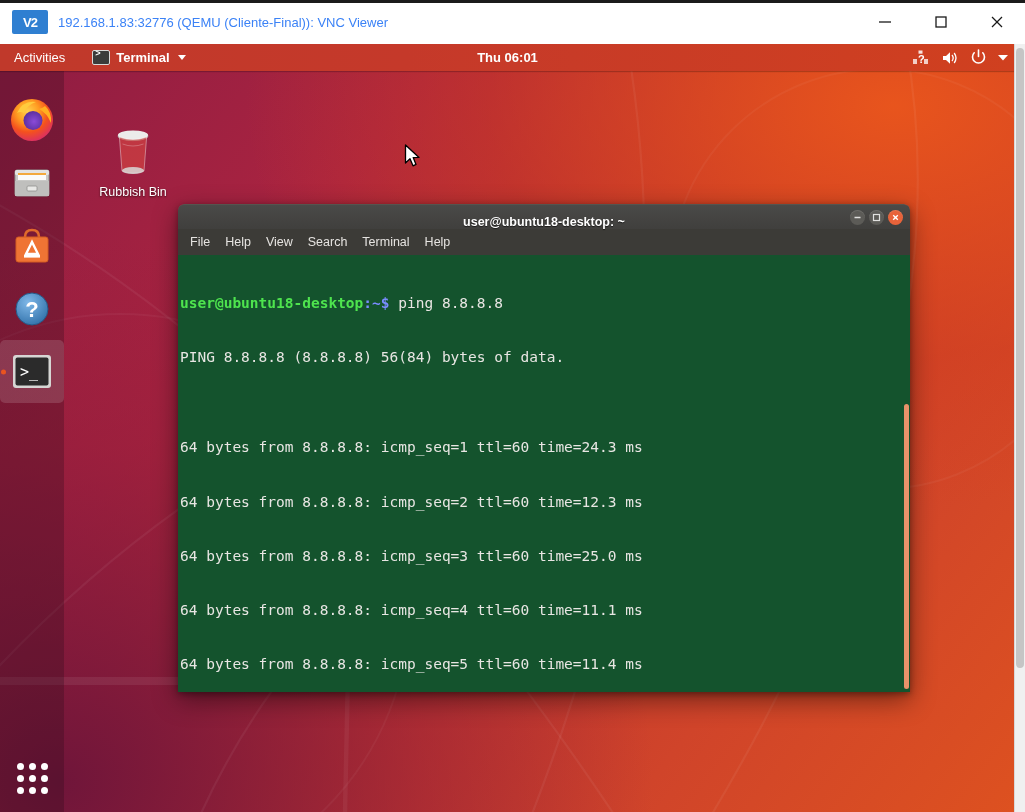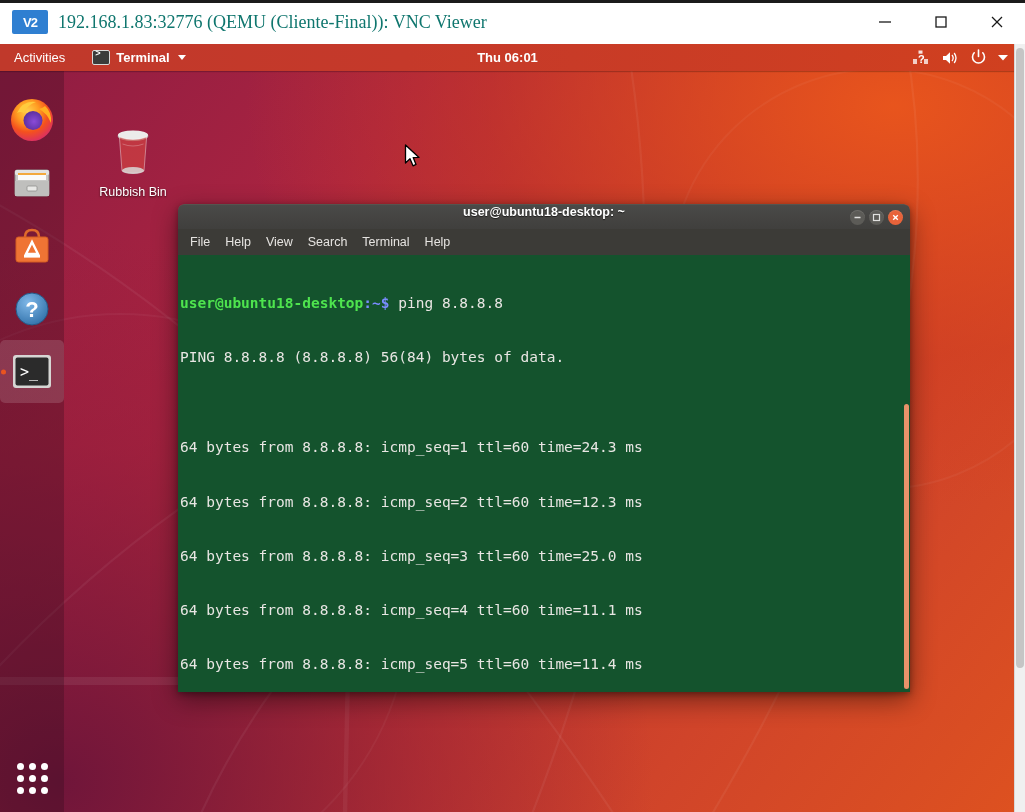--- a/index.html
+++ b/index.html
@@ -32,23 +32,23 @@
     background: #2f7fd1;
     border-radius: 2px;
     color: #ffffff;
     font-size: 13px; font-weight: bold;
     display: flex; align-items: center; justify-content: center;
     font-family: "Liberation Sans", sans-serif;
     letter-spacing: -1px;
     flex: none;
   }
   .vnc-title-text {
-    font-size: 18px;
-    color: #0f766e;
-    font-family: Liberation Serif, serif;
+    font-size: 13px;
+    color: #3b82f6;
+    font-family: Liberation Sans, sans-serif;
     white-space: nowrap;
   }
   .vnc-winbtns {
     position: absolute; right: 0; top: 0;
     height: 44px;
     display: flex; align-items: center;
   }
   .vnc-winbtn {
     width: 56px; height: 44px;
     display: flex; align-items: center; justify-content: center;
@@ -176,21 +176,21 @@
     position: absolute; left: 178px; top: 160px;
     width: 732px; height: 488px;
     box-shadow: 0 8px 26px rgba(0,0,0,0.45), 0 2px 6px rgba(0,0,0,0.35);
     border-radius: 6px 6px 0 0;
     overflow: hidden;
   }
   .term-titlebar {
     height: 24px; width: 100%;
     background: linear-gradient(to bottom, #4a4a48 0%, #403f3d 100%);
     border-top: 1px solid #56544f;
-    display: flex; align-items: flex-start; justify-content: center;
+    display: flex; align-items: flex-end; justify-content: center;
     position: relative;
     border-radius: 6px 6px 0 0;
   }
   .term-title {
     color: #ffffff; font-size: 12.5px; font-weight: bold;
     font-family: "Liberation Sans", sans-serif;
     text-shadow: 0 1px 1px rgba(0,0,0,0.6);
   }
   .term-winbtns {
     position: absolute; right: 7px; top: 0; height: 24px;

